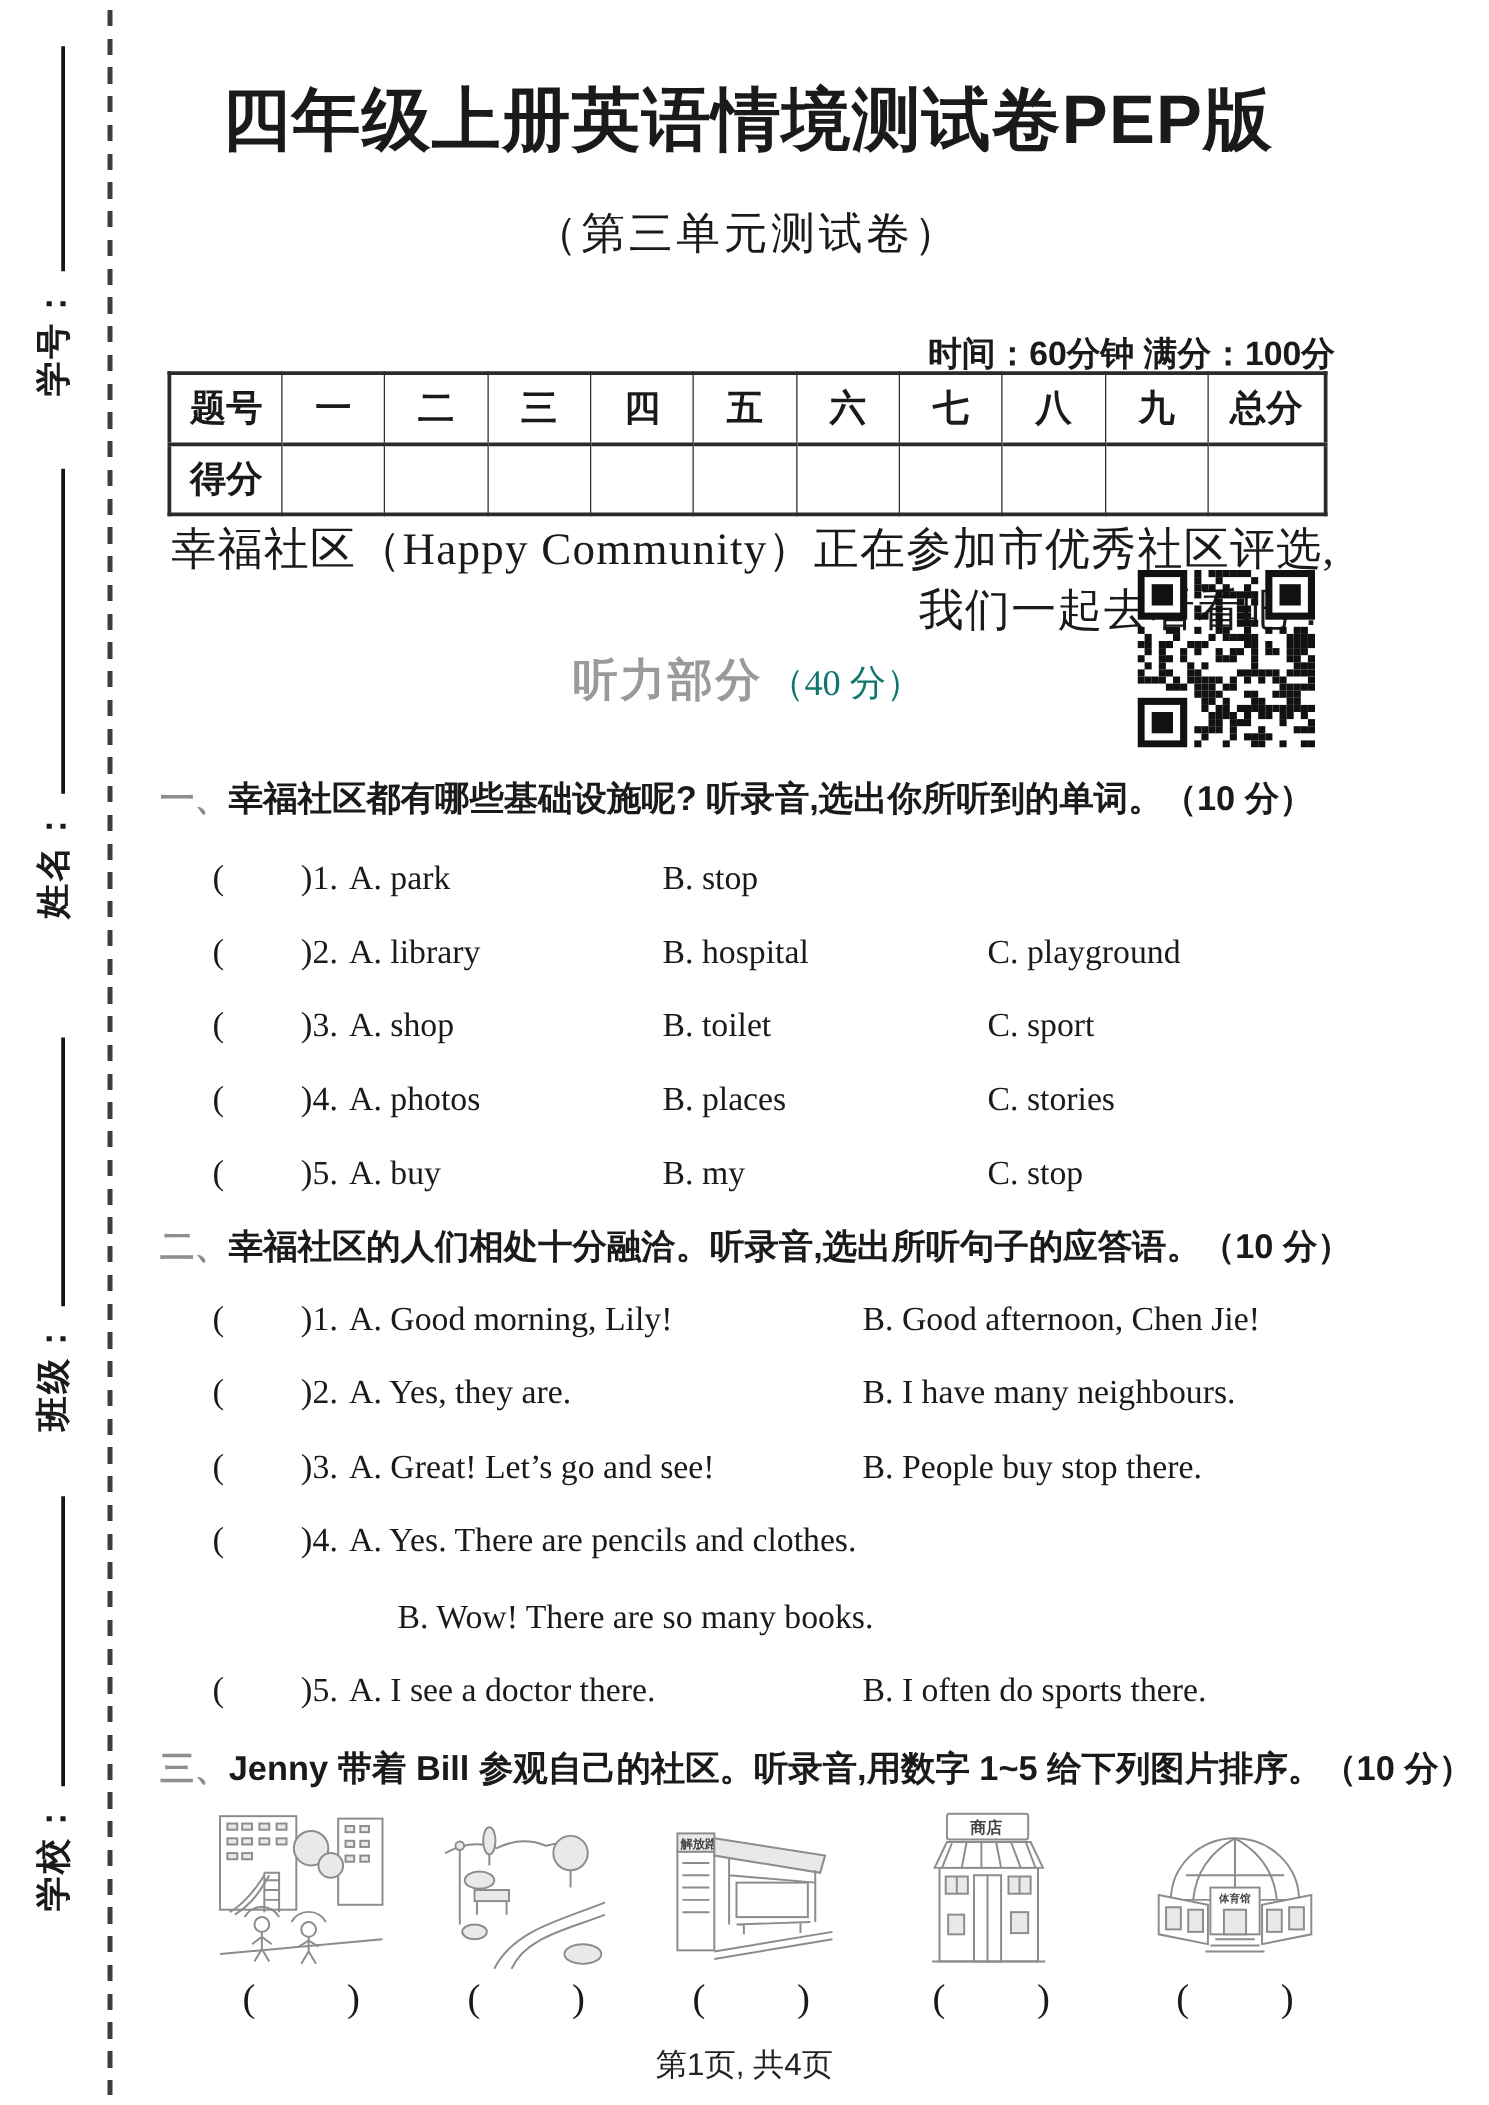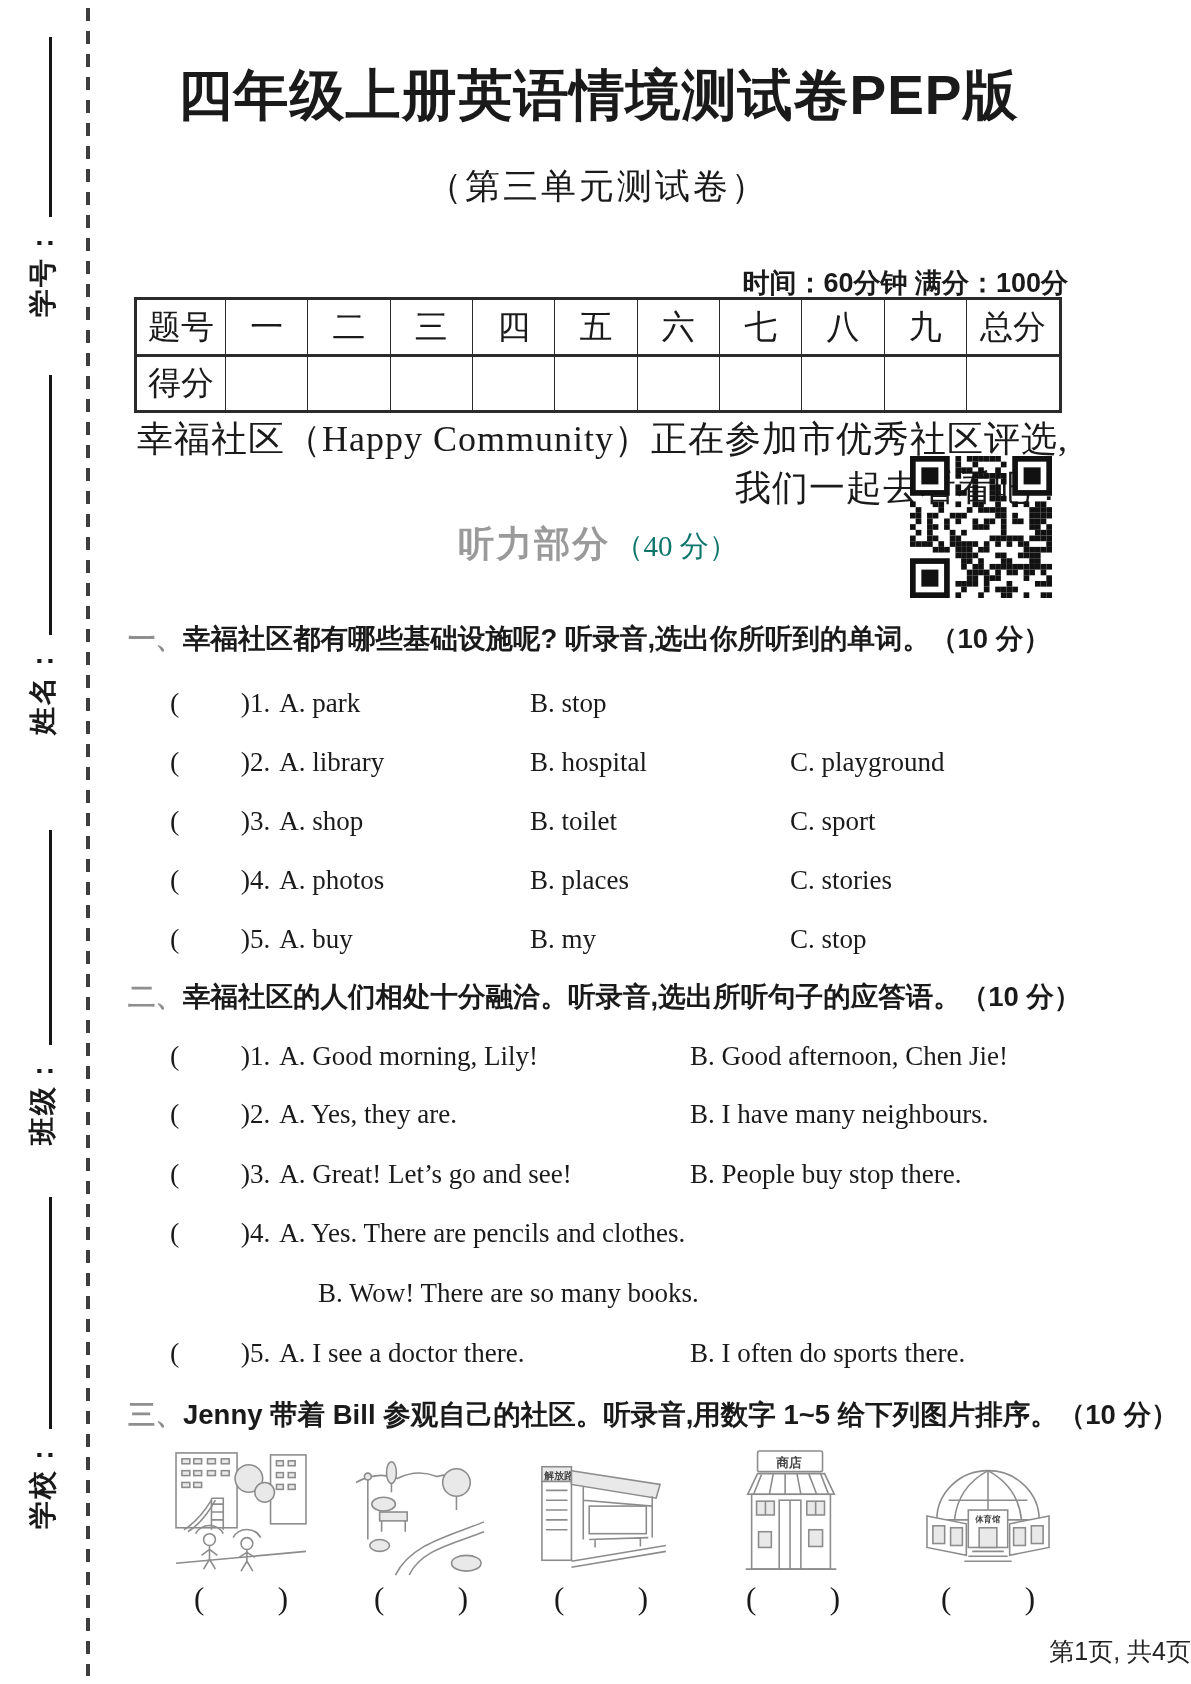--- a/index.html
+++ b/index.html
@@ -25,21 +25,21 @@
 
   .title { top:42px; width:100%; text-align:center; font-size:55px; font-weight:bold;
     letter-spacing:1px; }
   .subtitle { top:146px; width:100%; text-align:center; font-size:35px; font-weight:normal;
     letter-spacing:3px; }
   .meta { top:248px; width:100%; text-align:right; font-size:27px; font-weight:bold; }
 
   table.score { position:absolute; top:280px; left:6px; width:928px;
     border-collapse:collapse; table-layout:fixed; }
   table.score td { border:1.8px solid #2b2b2b; text-align:center;
-    font-size:33px; font-weight:normal; }
+    font-size:29px; font-weight:bold; }
   table.score { border:3px solid #2b2b2b; }
   table.score tr.hrow td { height:57px; border-bottom:3px solid #2b2b2b; }
   table.score tr.srow td { height:56px; }
   td.cfirst { width:90px; } td.clast { width:94px; }
 
   .intro { top:398px; width:100%; text-align:right; font-size:36px;
     font-family:"Liberation Serif", serif; letter-spacing:1px; }
 
   .listen { top:503px; width:100%; text-align:center; }
   .listen .lt { font-size:36px; font-weight:bold; color:#9a9a9a; letter-spacing:2px; }
@@ -75,21 +75,21 @@
   .figs svg .ln { fill:none; stroke:#8c8c8c; stroke-width:1.6; }
   .figs svg .fl { fill:#e9e9e9; stroke:#8c8c8c; stroke-width:1.6; }
   .figs svg .wh { fill:#ffffff; stroke:#8c8c8c; stroke-width:1.6; }
   .figs svg text { fill:#444; font-family:"Liberation Sans", sans-serif; font-weight:bold; }
 
   .parenrow { top:1564px; width:100%; height:40px; }
   .parenrow .paren2 { position:absolute; display:inline-flex; justify-content:space-between;
     width:94px; font-size:31px; font-family:"Liberation Serif", serif; }
   .p0{left:66px;} .p1{left:246px;} .p2{left:426px;} .p3{left:618px;} .p4{left:813px;}
 
-  .footer { position:absolute; top:1635px; left:0; width:1191px; text-align:right;
+  .footer { position:absolute; top:1635px; left:0; width:1191px; text-align:center;
     font-size:25px; color:#222; }
 </style>
 </head>
 <body>
 
 <div class="cutline"></div>
 
 <div class="sidebar">
   <span>学校：</span><span class="sblank w1"></span><span>班级：</span><span class="sblank w2"></span><span>姓名：</span><span class="sblank w3"></span><span>学号：</span><span class="sblank w4"></span>
 </div>

